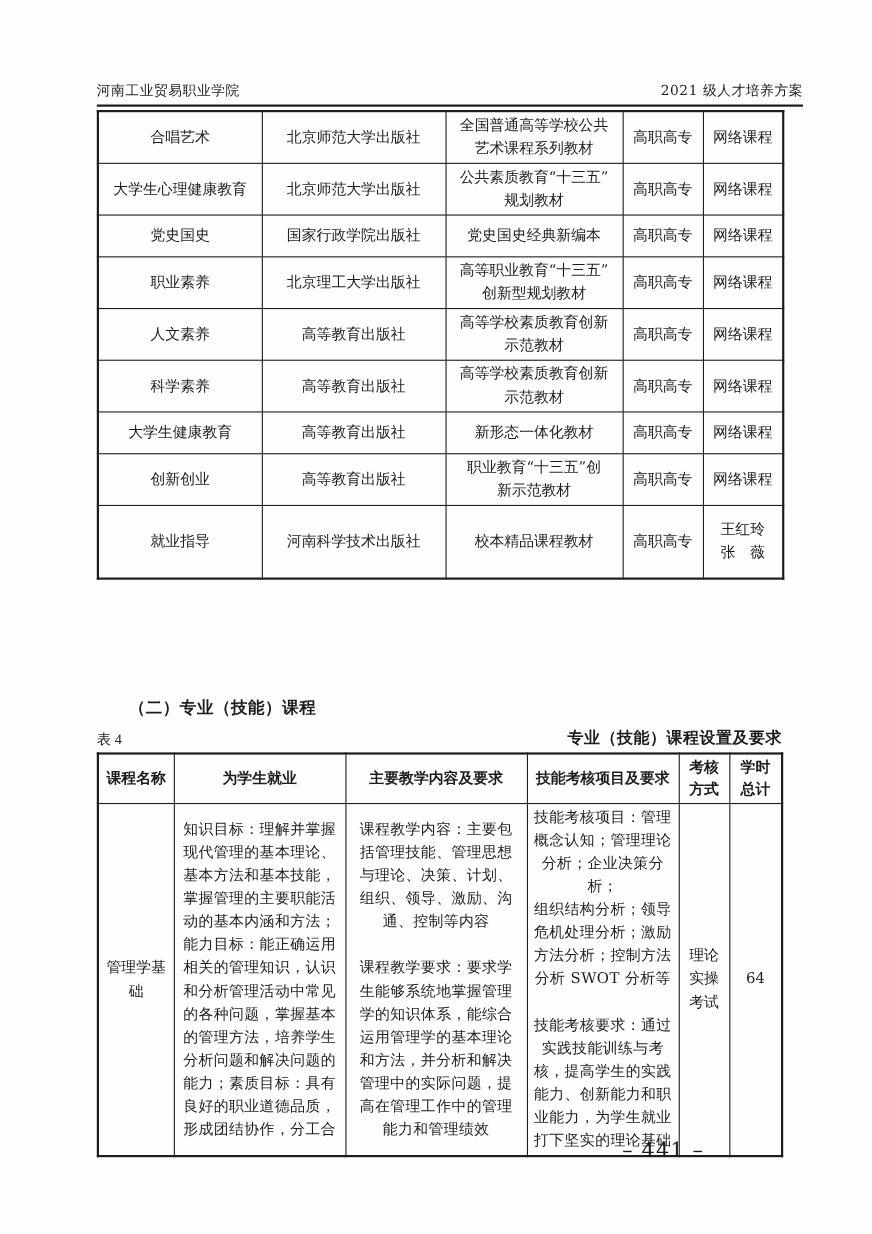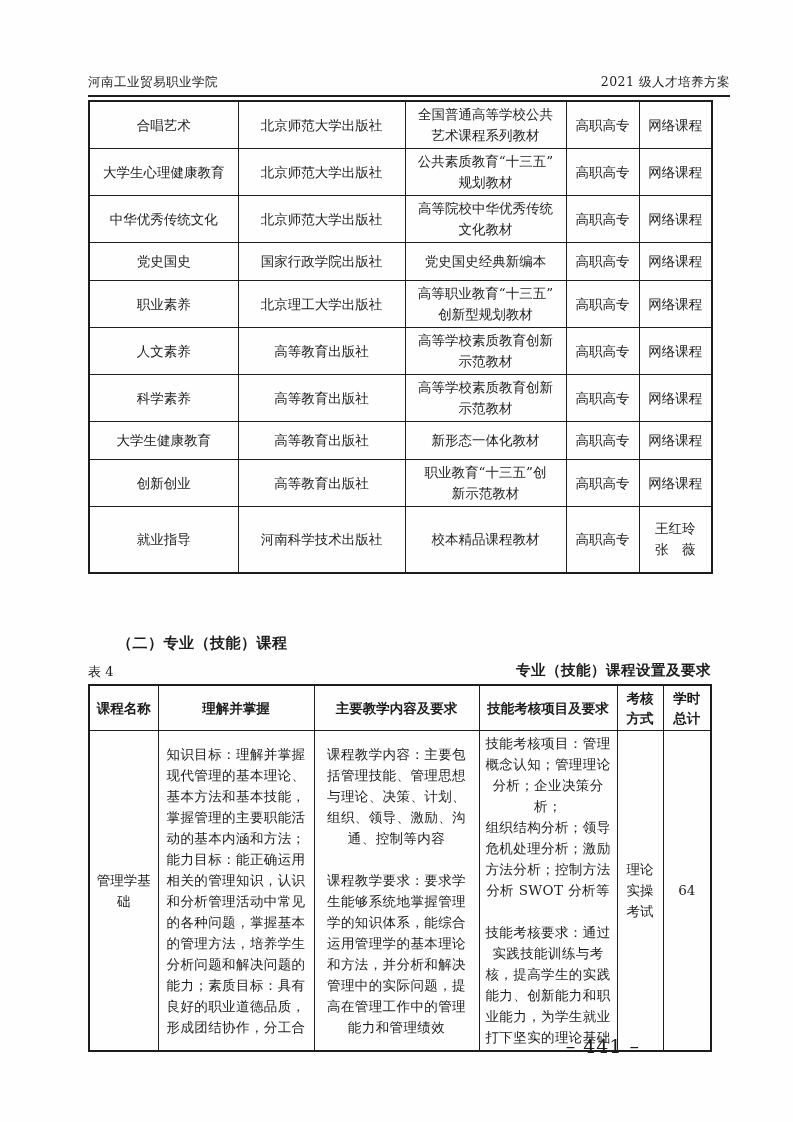--- a/index.html
+++ b/index.html
@@ -39,21 +39,21 @@
   .body-text { padding:5px 6px 2px 6px; letter-spacing:0.4px; }
 
   #course-table th { line-height:20px; }
 
   
   .section-heading {
     position:absolute; left:117px; top:634px;
     font-size:15px; font-weight:bold; letter-spacing:0.5px;
   }
   .table-label {
-    position:absolute; left:88px; top:663px; font-size:13px;
+    position:absolute; left:88px; top:663px; font-size:13px;font-family:Liberation Serif, serif;
   }
   .table-title {
     position:absolute; left:88px; top:661px; width:623px;
     text-align:right; font-size:14.5px; font-weight:bold; letter-spacing:0.5px;
   }
 
   
   .page-number {
     position:absolute; left:88px; top:1035px; width:556px;
     text-align:right; padding-right:4px; font-size:19px; letter-spacing:1px;
@@ -84,28 +84,20 @@
       <td class="pre cell-left">全国普通高等学校公共
 艺术课程系列教材</td>
       <td>高职高专</td>
       <td>网络课程</td>
     </tr>
     <tr style="height:47px">
       <td>大学生心理健康教育</td>
       <td>北京师范大学出版社</td>
       <td class="pre cell-left">公共素质教育“十三五”
 规划教材</td>
-      <td>高职高专</td>
-      <td>网络课程</td>
-    </tr>
-    <tr style="height:47px">
-      <td>中华优秀传统文化</td>
-      <td>北京师范大学出版社</td>
-      <td class="pre cell-left">高等院校中华优秀传统
-文化教材</td>
       <td>高职高专</td>
       <td>网络课程</td>
     </tr>
     <tr style="height:38px">
       <td>党史国史</td>
       <td>国家行政学院出版社</td>
       <td>党史国史经典新编本</td>
       <td>高职高专</td>
       <td>网络课程</td>
     </tr>
@@ -168,21 +160,21 @@
       <col style="width:69px">
         <col style="width:156px">
         <col style="width:165px">
       <col style="width:138px">
         <col style="width:46px">
         <col style="width:48px">
     </colgroup>
     <tbody>
         <tr style="height:44px">
       <th>课程名称</th>
-      <th>理解并掌握</th>
+      <th>为学生就业</th>
       <th>主要教学内容及要求</th>
       <th>技能考核项目及要求</th>
       <th class="pre">考核
 方式</th>
       <th class="pre">学时
 总计</th>
     </tr>
     <tr style="height:295px">
       <td class="cell-left" style="padding:2px 5px;">管理学基础</td>
       <td class="pre cell-left v-top body-text">知识目标：理解并掌握

